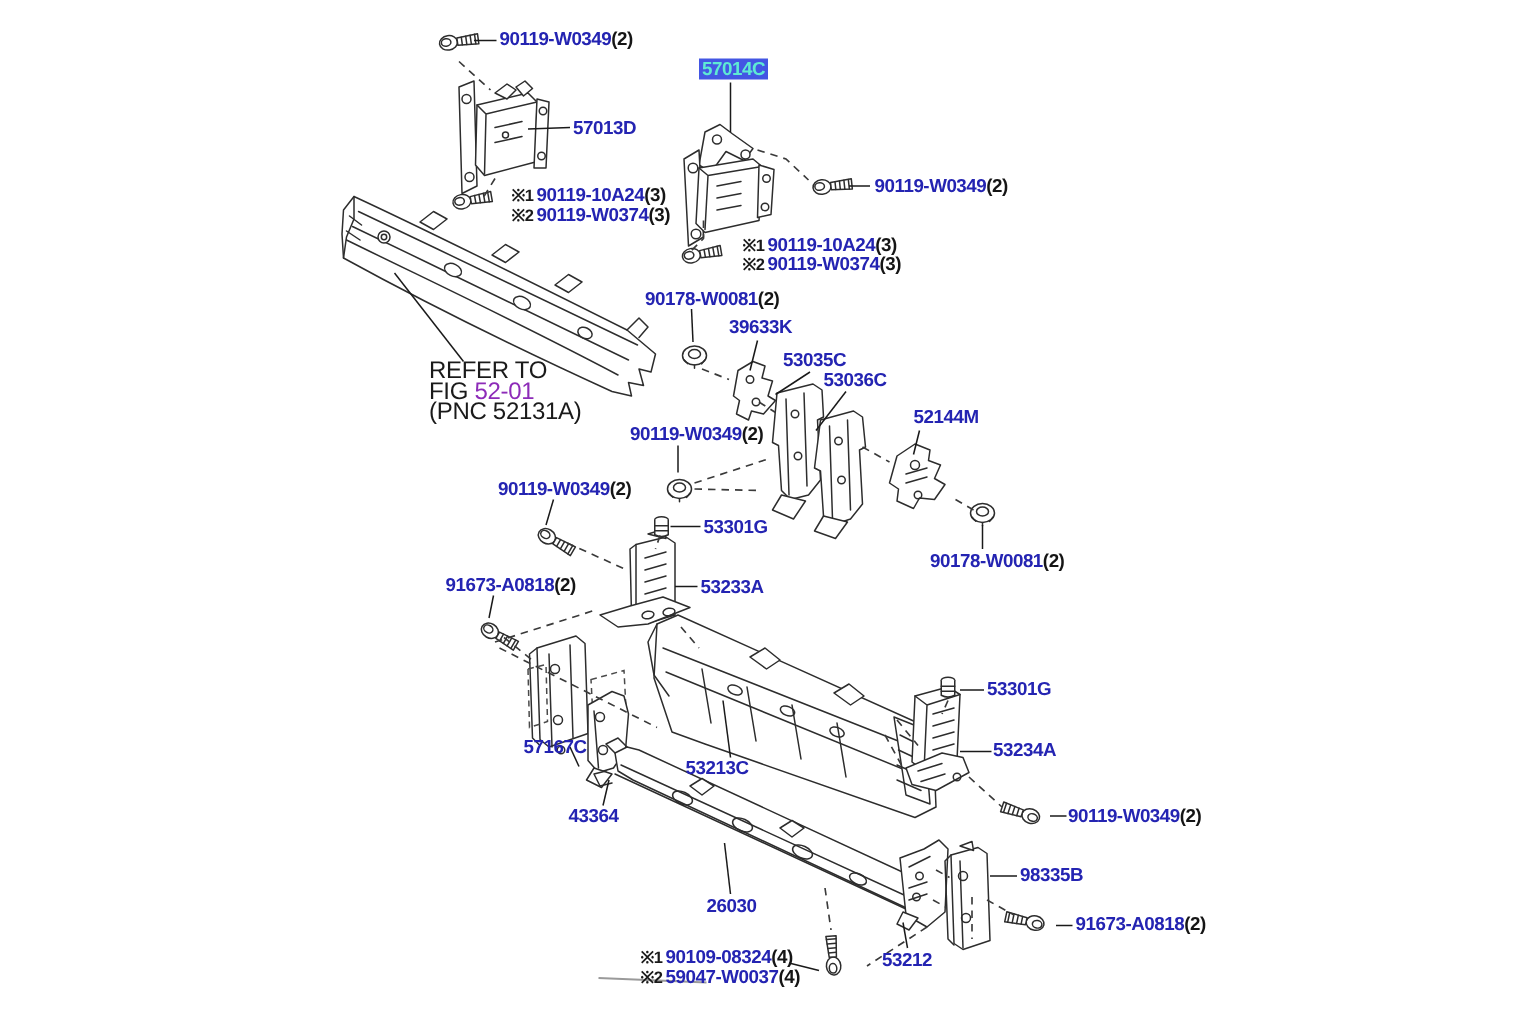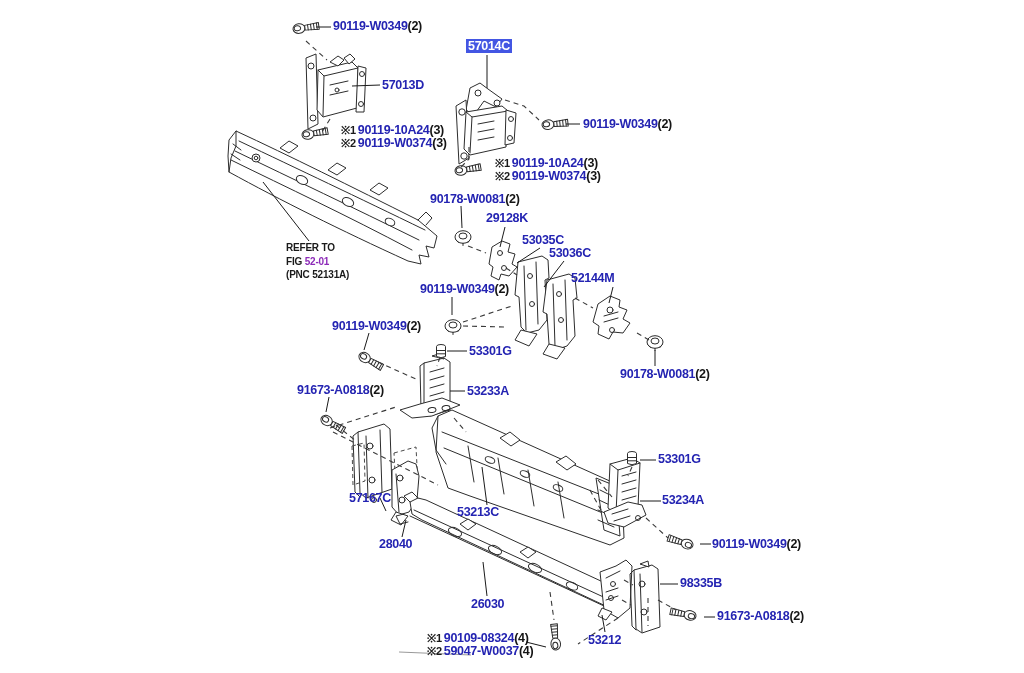--- a/index.html
+++ b/index.html
@@ -2,24 +2,24 @@
 <html><head>
 <meta charset="utf-8">
 <style>
   html,body{margin:0;padding:0;background:#fff;}
   .stage{position:relative;width:1024px;height:673px;background:#ffffff;overflow:hidden;
          font-family:"Liberation Sans",sans-serif;}
   .stage svg{position:absolute;left:0;top:0;}
   .callout{position:absolute;font-weight:bold;font-size:12.5px;letter-spacing:-0.3px;
            white-space:nowrap;color:#151515;line-height:14px;}
   .callout .pn{color:#2424b2;cursor:pointer;}
-  .callout .pn.hl{background:#4356e3;color:#ffffff;padding:0 2px;}
+  .callout .pn.hl{background:#4356e3;color:#5eead4;padding:0 2px;}
   .callout .qty{color:#151515;}
   .note-prefix{color:#1a1a1a;font-size:11px;margin-right:2px;}
-  .refer{position:absolute;font-weight:bold;font-size:10px;color:#1a1a1a;
+  .refer{position:absolute;font-weight:normal;font-size:16px;color:#1a1a1a;
          letter-spacing:-0.2px;line-height:13.5px;white-space:nowrap;}
   .figlink{color:#8d2bb8;cursor:pointer;}
   
   .f{fill:#ffffff;stroke:#2d2d2d;stroke-width:1;stroke-linejoin:round;}
   .s{fill:none;stroke:#2d2d2d;stroke-width:1;stroke-linejoin:round;stroke-linecap:round;}
   .dash{fill:none;stroke:#3a3a3a;stroke-width:1.1;stroke-dasharray:5 4;}
   .dashf{fill:none;stroke:#4a4a4a;stroke-width:1;stroke-dasharray:4 3;}
   .lead{fill:none;stroke:#1a1a1a;stroke-width:1;}
   .rule{stroke:#9a9a9a;stroke-width:1.2;}
 </style>
@@ -304,27 +304,27 @@
 <div class="callout" style="left:583px;top:117px"><span class="pn">90119-W0349</span><span class="qty">(2)</span></div>
 
 <div class="callout" style="left:341px;top:123px"><span class="note-prefix">※1</span><span class="pn">90119-10A24</span><span class="qty">(3)</span></div>
 <div class="callout" style="left:341px;top:136px"><span class="note-prefix">※2</span><span class="pn">90119-W0374</span><span class="qty">(3)</span></div>
 
 <div class="callout" style="left:495px;top:156px"><span class="note-prefix">※1</span><span class="pn">90119-10A24</span><span class="qty">(3)</span></div>
 <div class="callout" style="left:495px;top:169px"><span class="note-prefix">※2</span><span class="pn">90119-W0374</span><span class="qty">(3)</span></div>
 
 <div class="callout" style="left:430px;top:192px"><span class="pn">90178-W0081</span><span class="qty">(2)</span></div>
 
-<div class="callout" style="left:486px;top:211px"><span class="pn">29128K</span></div>
+<div class="callout" style="left:486px;top:211px"><span class="pn">39633K</span></div>
 
 <div class="callout" style="left:522px;top:233px"><span class="pn">53035C</span></div>
 
 <div class="callout" style="left:549px;top:246px"><span class="pn">53036C</span></div>
 
-<div class="callout" style="left:571px;top:271px"><span class="pn">52144M</span></div>
+<div class="callout" style="left:609px;top:271px"><span class="pn">52144M</span></div>
 
 <div class="refer" style="left:286px;top:241px">
   <div>REFER TO</div>
   <div><span>FIG </span><span class="figlink">52-01</span></div>
   <div>(PNC 52131A)</div>
 </div>
 
 <div class="callout" style="left:420px;top:282px"><span class="pn">90119-W0349</span><span class="qty">(2)</span></div>
 
 <div class="callout" style="left:332px;top:319px"><span class="pn">90119-W0349</span><span class="qty">(2)</span></div>
@@ -338,21 +338,21 @@
 <div class="callout" style="left:620px;top:367px"><span class="pn">90178-W0081</span><span class="qty">(2)</span></div>
 
 <div class="callout" style="left:658px;top:452px"><span class="pn">53301G</span></div>
 
 <div class="callout" style="left:662px;top:493px"><span class="pn">53234A</span></div>
 
 <div class="callout" style="left:349px;top:491px"><span class="pn">57167C</span></div>
 
 <div class="callout" style="left:457px;top:505px"><span class="pn">53213C</span></div>
 
-<div class="callout" style="left:379px;top:537px"><span class="pn">28040</span></div>
+<div class="callout" style="left:379px;top:537px"><span class="pn">43364</span></div>
 
 <div class="callout" style="left:712px;top:537px"><span class="pn">90119-W0349</span><span class="qty">(2)</span></div>
 
 <div class="callout" style="left:680px;top:576px"><span class="pn">98335B</span></div>
 
 <div class="callout" style="left:717px;top:609px"><span class="pn">91673-A0818</span><span class="qty">(2)</span></div>
 
 <div class="callout" style="left:471px;top:597px"><span class="pn">26030</span></div>
 
 <div class="callout" style="left:588px;top:633px"><span class="pn">53212</span></div>

